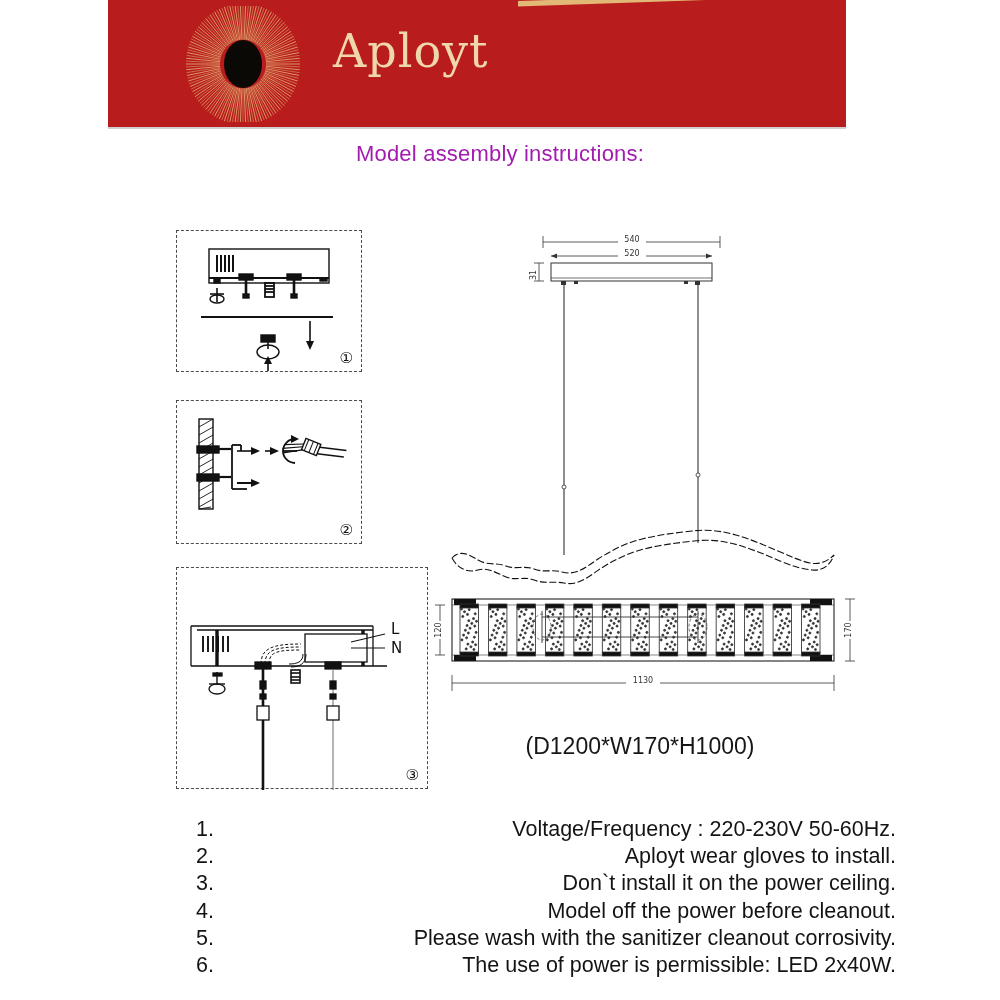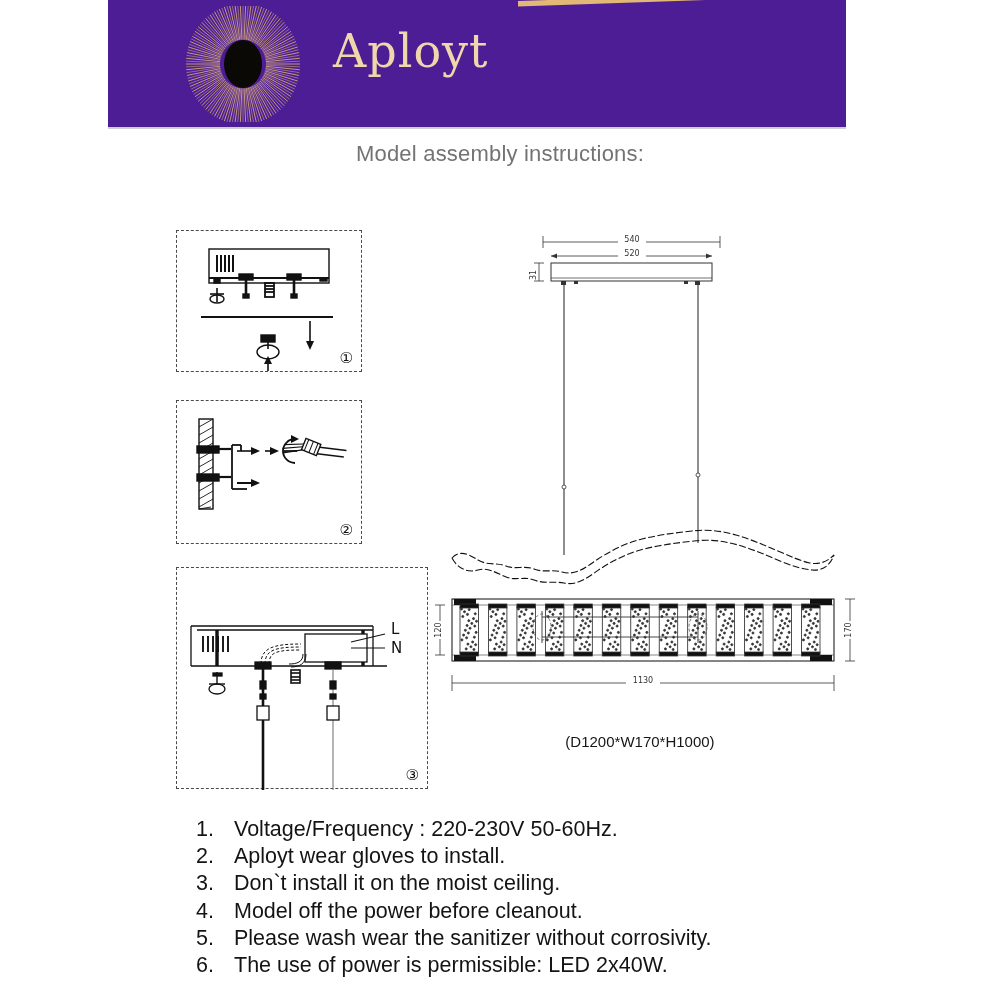--- a/index.html
+++ b/index.html
@@ -12,21 +12,21 @@
   #page {
     position: relative;
     width: 1000px; height: 1000px;
     background: #fff;
   }
   
   .banner {
     position: absolute;
     left: 108px; top: 0px;
     width: 738px; height: 127px;
-    background: #4c1d95;
+    background: #b91c1c;
     overflow: hidden;
   }
   .banner-rays-right {
     position: absolute;
     right: -2px; top: -2px;
     width: 330px; height: 131px;
     overflow: hidden;
   }
   .logo-mark {
     position: absolute;
@@ -48,21 +48,21 @@
     left: 108px; top: 127px;
     width: 738px; height: 2px;
     background: #cfcfcf;
   }
   
   .title-block {
     position: absolute;
     left: 0; top: 140px;
     width: 1000px;
     text-align: center;
-    color: #737373;
+    color: #a21caf;
   }
   .title-line {
     font-size: 22px;
     line-height: 28px;
     letter-spacing: 0.2px;
   }
   
   .step-panel {
     position: absolute;
     border: 1px dashed #4a4a4a;
@@ -80,38 +80,38 @@
   }
   .step-svg { position: absolute; left: 0; top: 0; }
   
   #tech { position: absolute; left: 430px; top: 225px; width: 470px; height: 480px; }
   
   .spec-line {
     position: absolute;
     left: 430px; top: 733px;
     width: 420px;
     text-align: center;
-    font-size: 15px;
+    font-size: 23px;
     color: #161616;
   }
   
   .notes {
     position: absolute;
     left: 196px; top: 816px;
     width: 700px;
     color: #141414;
   }
   .note-row {
     display: flex;
     align-items: baseline;
     font-size: 21.5px;
     line-height: 27.2px;
   }
   .note-idx { width: 38px; flex: none; }
-  .note-txt { flex: 1; }
+  .note-txt { flex: 1; text-align: right; }
 </style>
 </head>
 <body>
 
 <div id="page">
 
   <div class="banner">
 
     <div class="logo-mark">
       <svg width="116" height="116" viewBox="0 0 116 116" id="sunburst-svg">
@@ -932,29 +932,29 @@
     <div class="note-row">
       <span class="note-idx">1.</span>
       <span class="note-txt">Voltage/Frequency : 220-230V 50-60Hz.</span>
     </div>
     <div class="note-row">
       <span class="note-idx">2.</span>
       <span class="note-txt">Aployt wear gloves to install.</span>
     </div>
     <div class="note-row">
       <span class="note-idx">3.</span>
-      <span class="note-txt">Don`t install it on the moist ceiling.</span>
+      <span class="note-txt">Don`t install it on the power ceiling.</span>
     </div>
     <div class="note-row">
       <span class="note-idx">4.</span>
       <span class="note-txt">Model off the power before cleanout.</span>
     </div>
     <div class="note-row">
       <span class="note-idx">5.</span>
-      <span class="note-txt">Please wash wear the sanitizer without corrosivity.</span>
+      <span class="note-txt">Please wash with the sanitizer cleanout corrosivity.</span>
     </div>
     <div class="note-row">
       <span class="note-idx">6.</span>
       <span class="note-txt">The use of power is permissible: LED 2x40W.</span>
     </div>
   </div>
 
 </div>
 
 </body></html>

